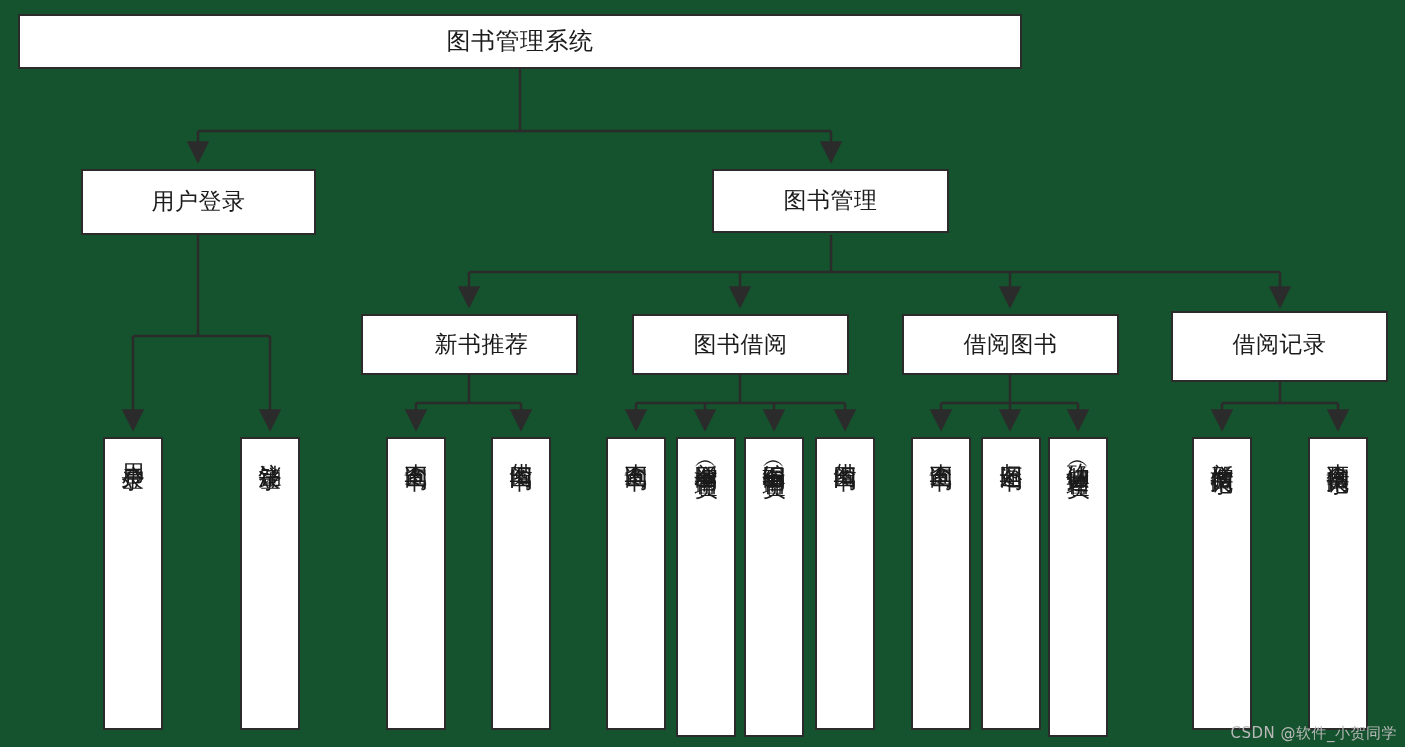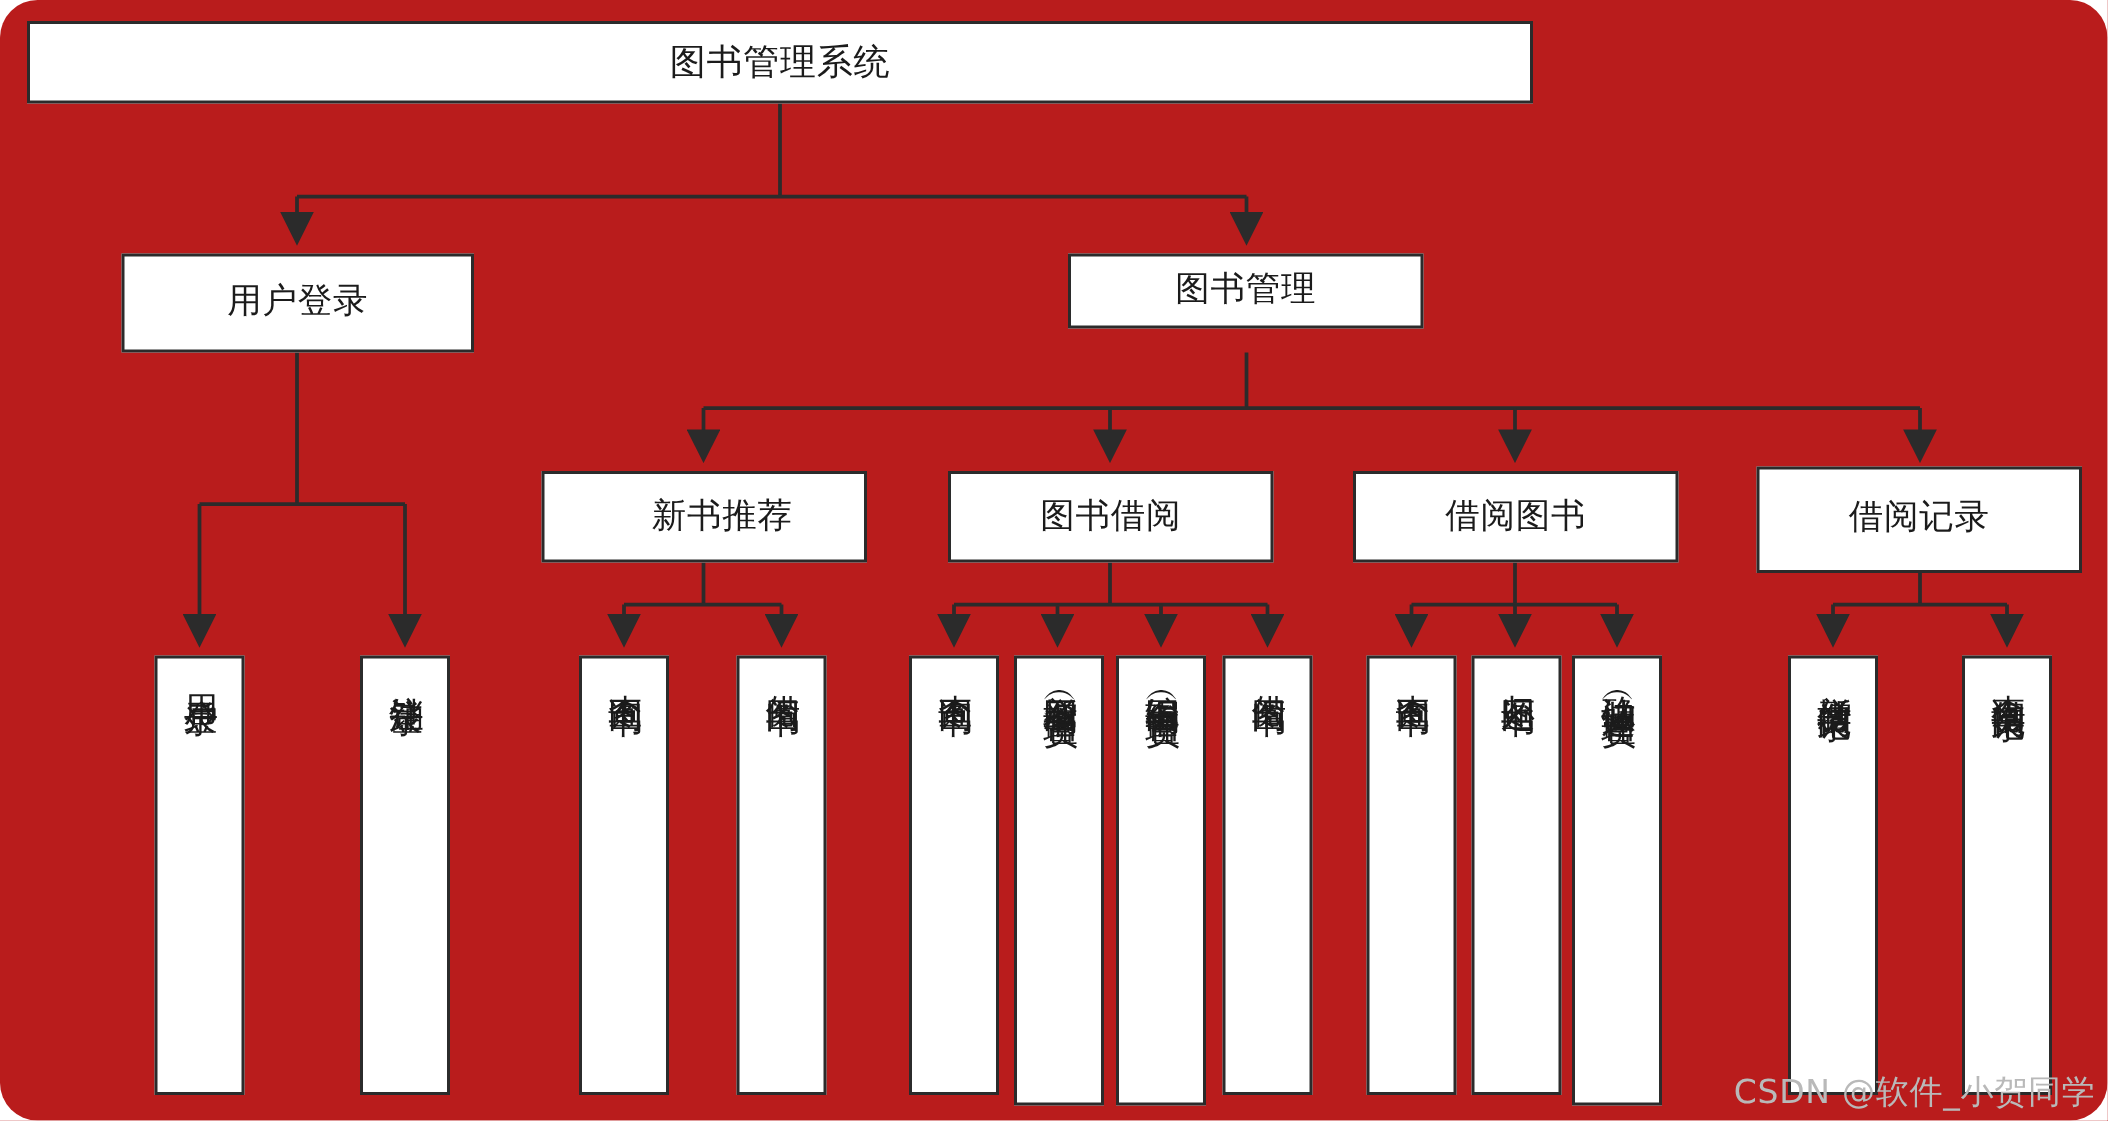--- a/index.html
+++ b/index.html
@@ -8,23 +8,22 @@
     padding: 0;
     background: #ffffff;
   }
   body {
     font-family: "DejaVu Sans", "Liberation Sans", sans-serif;
   }
   #canvas {
     position: relative;
     width: 1405px;
     height: 747px;
-    background: #b91c1c;
+    background: #14532d;
     overflow: hidden;
-    border-radius: 25px;
   }
   svg.connectors {
     position: absolute;
     left: 0;
     top: 0;
     width: 1405px;
     height: 747px;
     pointer-events: none;
   }
   .node {
@@ -62,21 +61,21 @@
     writing-mode: vertical-rl;
     text-orientation: upright;
     line-height: 1.0;
     letter-spacing: 2px;
     white-space: nowrap;
   }
   .watermark {
     position: absolute;
     right: 8px;
     bottom: 4px;
-    font-size: 22px;
+    font-size: 15px;
     color: #b9b9b9;
     letter-spacing: 0.5px;
     user-select: none;
     white-space: nowrap;
   }
 </style>
 </head>
 <body>
 
 <div id="canvas">
@@ -131,21 +130,21 @@
     </g>
   </svg>
 
   <div class="node horiz root" style="left:18px; top:14px; width:1004px; height:55px;">
     <span class="node-label">图书管理系统</span>
   </div>
 
   <div class="node horiz" style="left:81px; top:169px; width:235px; height:66px;">
     <span class="node-label">用户登录</span>
   </div>
-  <div class="node horiz" style="left:712px; top:169px; width:237px; height:50px;">
+  <div class="node horiz" style="left:712px; top:169px; width:237px; height:64px;">
     <span class="node-label">图书管理</span>
   </div>
 
   <div class="node horiz" style="left:361px; top:314px; width:217px; height:61px;padding-left:24px;">
     <span class="node-label">新书推荐</span>
   </div>
   <div class="node horiz" style="left:632px; top:314px; width:217px; height:61px;">
     <span class="node-label">图书借阅</span>
   </div>
   <div class="node horiz" style="left:902px; top:314px; width:217px; height:61px;">

